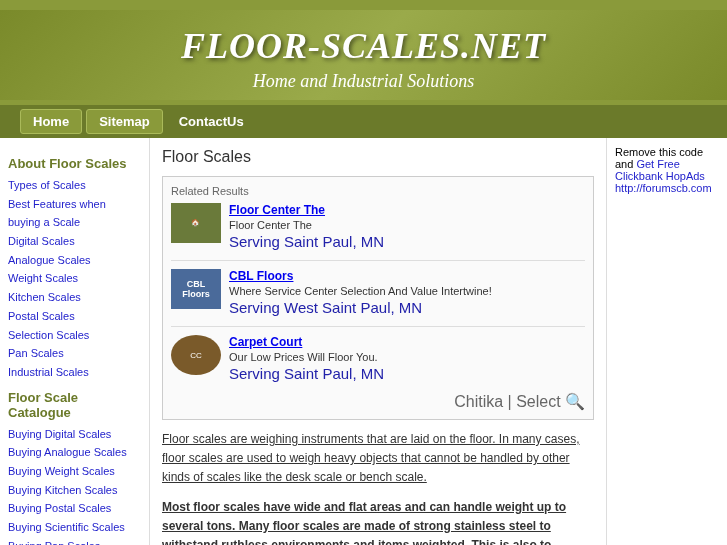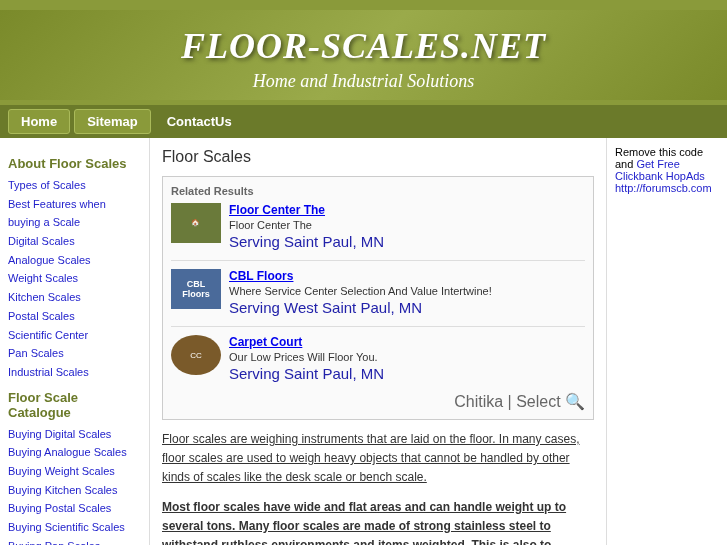--- a/index.html
+++ b/index.html
@@ -30,21 +30,21 @@
       font-size: 18px;
       font-style: italic;
       color: #fff;
       margin-top: 4px;
       font-family: 'Times New Roman', serif;
     }
 
     
     .nav {
       background: #6b7a2a;
-      padding: 4px 8px;
+      padding: 4px 20px;
       display: flex;
       align-items: center;
     }
     .nav-item {
       padding: 4px 12px;
       font-size: 13px;
       font-weight: bold;
       cursor: pointer;
       border-radius: 3px;
     }
@@ -110,21 +110,20 @@
     .ad-box {
       border: 1px solid #ccc;
       padding: 8px;
       margin-bottom: 10px;
       background: #fafafa;
     }
     .ad-box-title {
       font-size: 11px;
       color: #666;
       margin-bottom: 6px;
-      font-weight: bold;
     }
     .ad-item {
       display: flex;
       margin-bottom: 10px;
       align-items: flex-start;
     }
     .ad-thumb {
       width: 50px;
       height: 40px;
       background: #888;
@@ -228,21 +227,21 @@
 
   <div class="sidebar">
     <div class="sidebar-section-title">About Floor Scales</div>
     <a href="#">Types of Scales</a>
     <a href="#">Best Features when buying a Scale</a>
     <a href="#">Digital Scales</a>
     <a href="#">Analogue Scales</a>
     <a href="#">Weight Scales</a>
     <a href="#">Kitchen Scales</a>
     <a href="#">Postal Scales</a>
-    <a href="#">Scientific Center</a>
+    <a href="#">Selection Scales</a>
     <a href="#">Pan Scales</a>
     <a href="#">Industrial Scales</a>
 
     <div class="sidebar-section-title">Floor Scale Catalogue</div>
     <a href="#">Buying Digital Scales</a>
     <a href="#">Buying Analogue Scales</a>
     <a href="#">Buying Weight Scales</a>
     <a href="#">Buying Kitchen Scales</a>
     <a href="#">Buying Postal Scales</a>
     <a href="#">Buying Scientific Scales</a>

